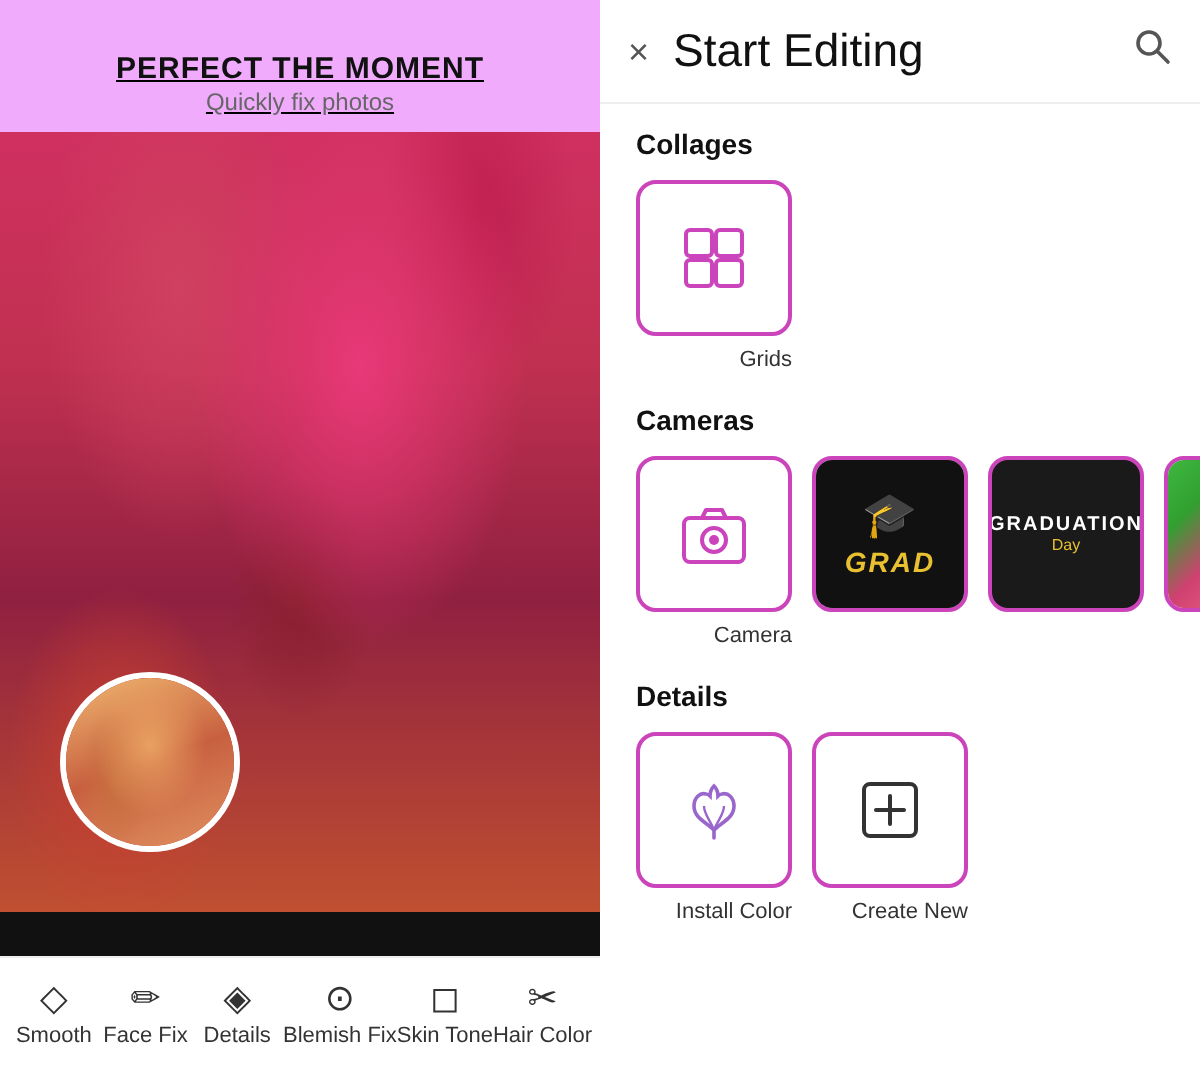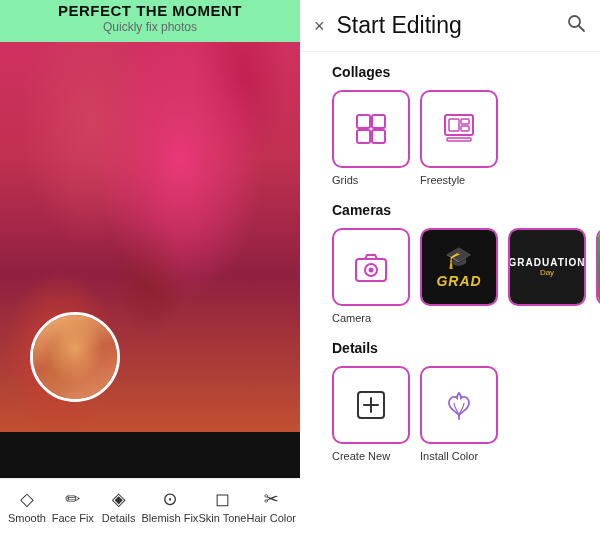--- a/index.html
+++ b/index.html
@@ -17,22 +17,23 @@
       width: 300px;
       height: 533px;
       background: #111;
       position: relative;
       overflow: hidden;
       flex-shrink: 0;
     }
 
     .left-header {
       text-align: center;
-      padding: 2px 10px 8px;
-      background: #86efac;
+      padding: 26px 10px 8px;
+      background: #f0abfc;
+      text-decoration: underline;
     }
     .left-header .title {
       font-size: 15px;
       font-weight: 900;
       color: #111;
       letter-spacing: 0.5px;
       text-transform: uppercase;
     }
     .left-header .subtitle {
       font-size: 12px;
@@ -148,42 +149,42 @@
       flex: 1;
     }
 
     .search-btn {
       font-size: 18px;
       color: #555;
       cursor: pointer;
     }
 
     .right-content {
-      padding: 12px 32px;
+      padding: 12px 18px;
       overflow-y: auto;
     }
 
     .section-title {
       font-size: 14px;
       font-weight: 700;
       color: #111;
       margin-bottom: 10px;
     }
 
     .items-row {
       display: flex;
       gap: 10px;
       margin-bottom: 16px;
       flex-wrap: nowrap;
     }
 
     .collage-item {
       display: flex;
       flex-direction: column;
-      align-items: flex-start;
+      align-items: flex-end;
       gap: 6px;
     }
 
     .item-box {
       width: 78px;
       height: 78px;
       border-radius: 10px;
       border: 2px solid #cc44bb;
       display: flex;
       align-items: center;
@@ -252,20 +253,21 @@
     
     .grad-day-thumb {
       width: 100%;
       height: 100%;
       background: #1a1a1a;
       display: flex;
       flex-direction: column;
       align-items: center;
       justify-content: center;
       padding: 6px;
+      border-radius: 17px;
     }
     .grad-day-text1 {
       font-size: 10px;
       font-weight: 900;
       color: #fff;
       letter-spacing: 1px;
     }
     .grad-day-text2 {
       font-size: 8px;
       color: #e8c030;
@@ -342,32 +344,20 @@
             <svg class="grids-icon" viewBox="0 0 36 36" fill="none">
               <rect x="4" y="4" width="13" height="13" rx="2" stroke="#cc44bb" stroke-width="2"></rect>
               <rect x="19" y="4" width="13" height="13" rx="2" stroke="#cc44bb" stroke-width="2"></rect>
               <rect x="4" y="19" width="13" height="13" rx="2" stroke="#cc44bb" stroke-width="2"></rect>
               <rect x="19" y="19" width="13" height="13" rx="2" stroke="#cc44bb" stroke-width="2"></rect>
             </svg>
           </div>
           <span class="item-label">Grids</span>
         </div>
 
-        <div class="collage-item">
-          <div class="item-box">
-            <svg class="freestyle-icon" viewBox="0 0 36 36" fill="none">
-              <rect x="4" y="4" width="28" height="20" rx="2" stroke="#cc44bb" stroke-width="2"></rect>
-              <rect x="8" y="8" width="10" height="12" rx="1" stroke="#cc44bb" stroke-width="1.5"></rect>
-              <rect x="20" y="8" width="8" height="5" rx="1" stroke="#cc44bb" stroke-width="1.5"></rect>
-              <rect x="20" y="15" width="8" height="5" rx="1" stroke="#cc44bb" stroke-width="1.5"></rect>
-              <rect x="6" y="27" width="24" height="3" rx="1" stroke="#cc44bb" stroke-width="1.5"></rect>
-            </svg>
-          </div>
-          <span class="item-label">Freestyle</span>
-        </div>
 
       </div>
     </div>
 
     <div>
       <div class="section-title">Cameras</div>
       <div class="items-row">
 
         <div class="collage-item">
           <div class="item-box">
@@ -410,37 +400,37 @@
       </div>
     </div>
 
     <div>
       <div class="section-title">Details</div>
       <div class="items-row">
 
         <div class="collage-item">
           <div class="item-box">
             <svg width="36" height="36" viewBox="0 0 36 36" fill="none">
-              <rect x="5" y="5" width="26" height="26" rx="3" stroke="#333" stroke-width="2"></rect>
-              <line x1="18" y1="11" x2="18" y2="25" stroke="#333" stroke-width="2" stroke-linecap="round"></line>
-              <line x1="11" y1="18" x2="25" y2="18" stroke="#333" stroke-width="2" stroke-linecap="round"></line>
-            </svg>
-          </div>
-          <span class="item-label">Create New</span>
-        </div>
-
-        <div class="collage-item">
-          <div class="item-box">
-            <svg width="36" height="36" viewBox="0 0 36 36" fill="none">
               <path d="M18 28 C14 24 8 22 8 16 C8 12 11 9 14 10 C15 10 16 11 16 11 C16 9 17 7 18 6 C19 7 20 9 20 11 C20 11 21 10 22 10 C25 9 28 12 28 16 C28 22 22 24 18 28Z" stroke="#9966cc" stroke-width="1.8" fill="none"></path>
               <path d="M18 28 C16 23 13 20 13 16" stroke="#9966cc" stroke-width="1.2" fill="none"></path>
               <path d="M18 28 C20 23 23 20 23 16" stroke="#9966cc" stroke-width="1.2" fill="none"></path>
               <line x1="18" y1="28" x2="18" y2="32" stroke="#9966cc" stroke-width="1.8" stroke-linecap="round"></line>
             </svg>
           </div>
           <span class="item-label">Install Color</span>
         </div>
 
+        <div class="collage-item">
+          <div class="item-box">
+            <svg width="36" height="36" viewBox="0 0 36 36" fill="none">
+              <rect x="5" y="5" width="26" height="26" rx="3" stroke="#333" stroke-width="2"></rect>
+              <line x1="18" y1="11" x2="18" y2="25" stroke="#333" stroke-width="2" stroke-linecap="round"></line>
+              <line x1="11" y1="18" x2="25" y2="18" stroke="#333" stroke-width="2" stroke-linecap="round"></line>
+            </svg>
+          </div>
+          <span class="item-label">Create New</span>
+        </div>
+
       </div>
     </div>
 
   </div>
 </div>
 
 </body></html>

